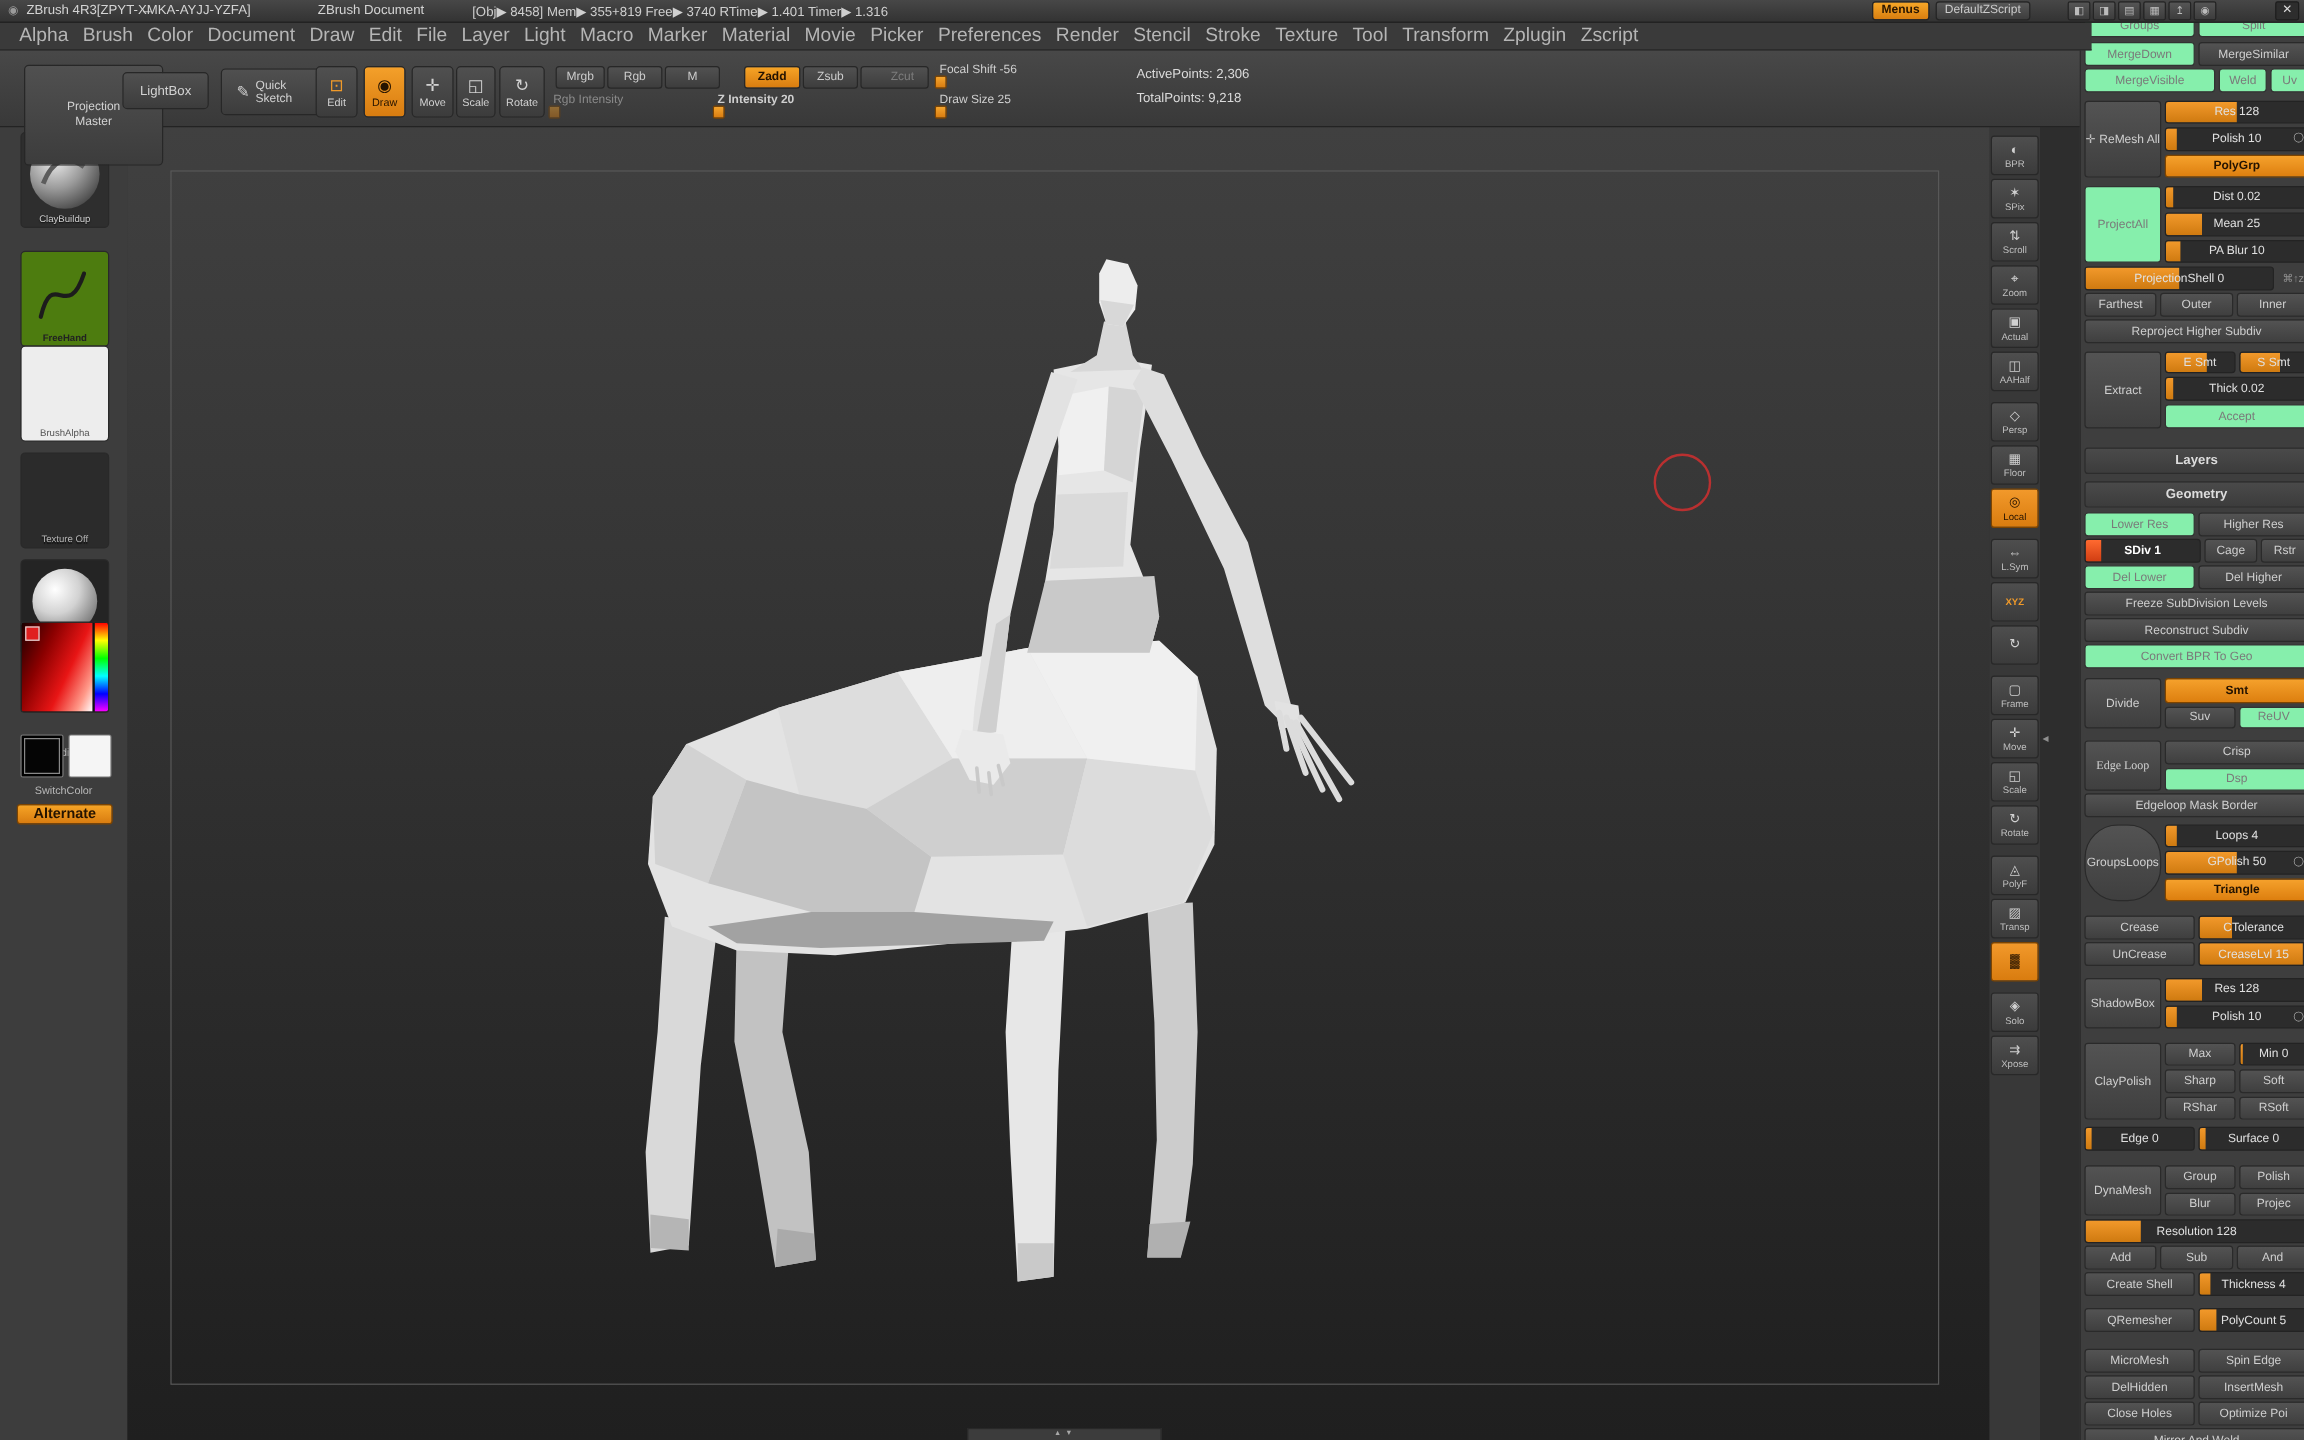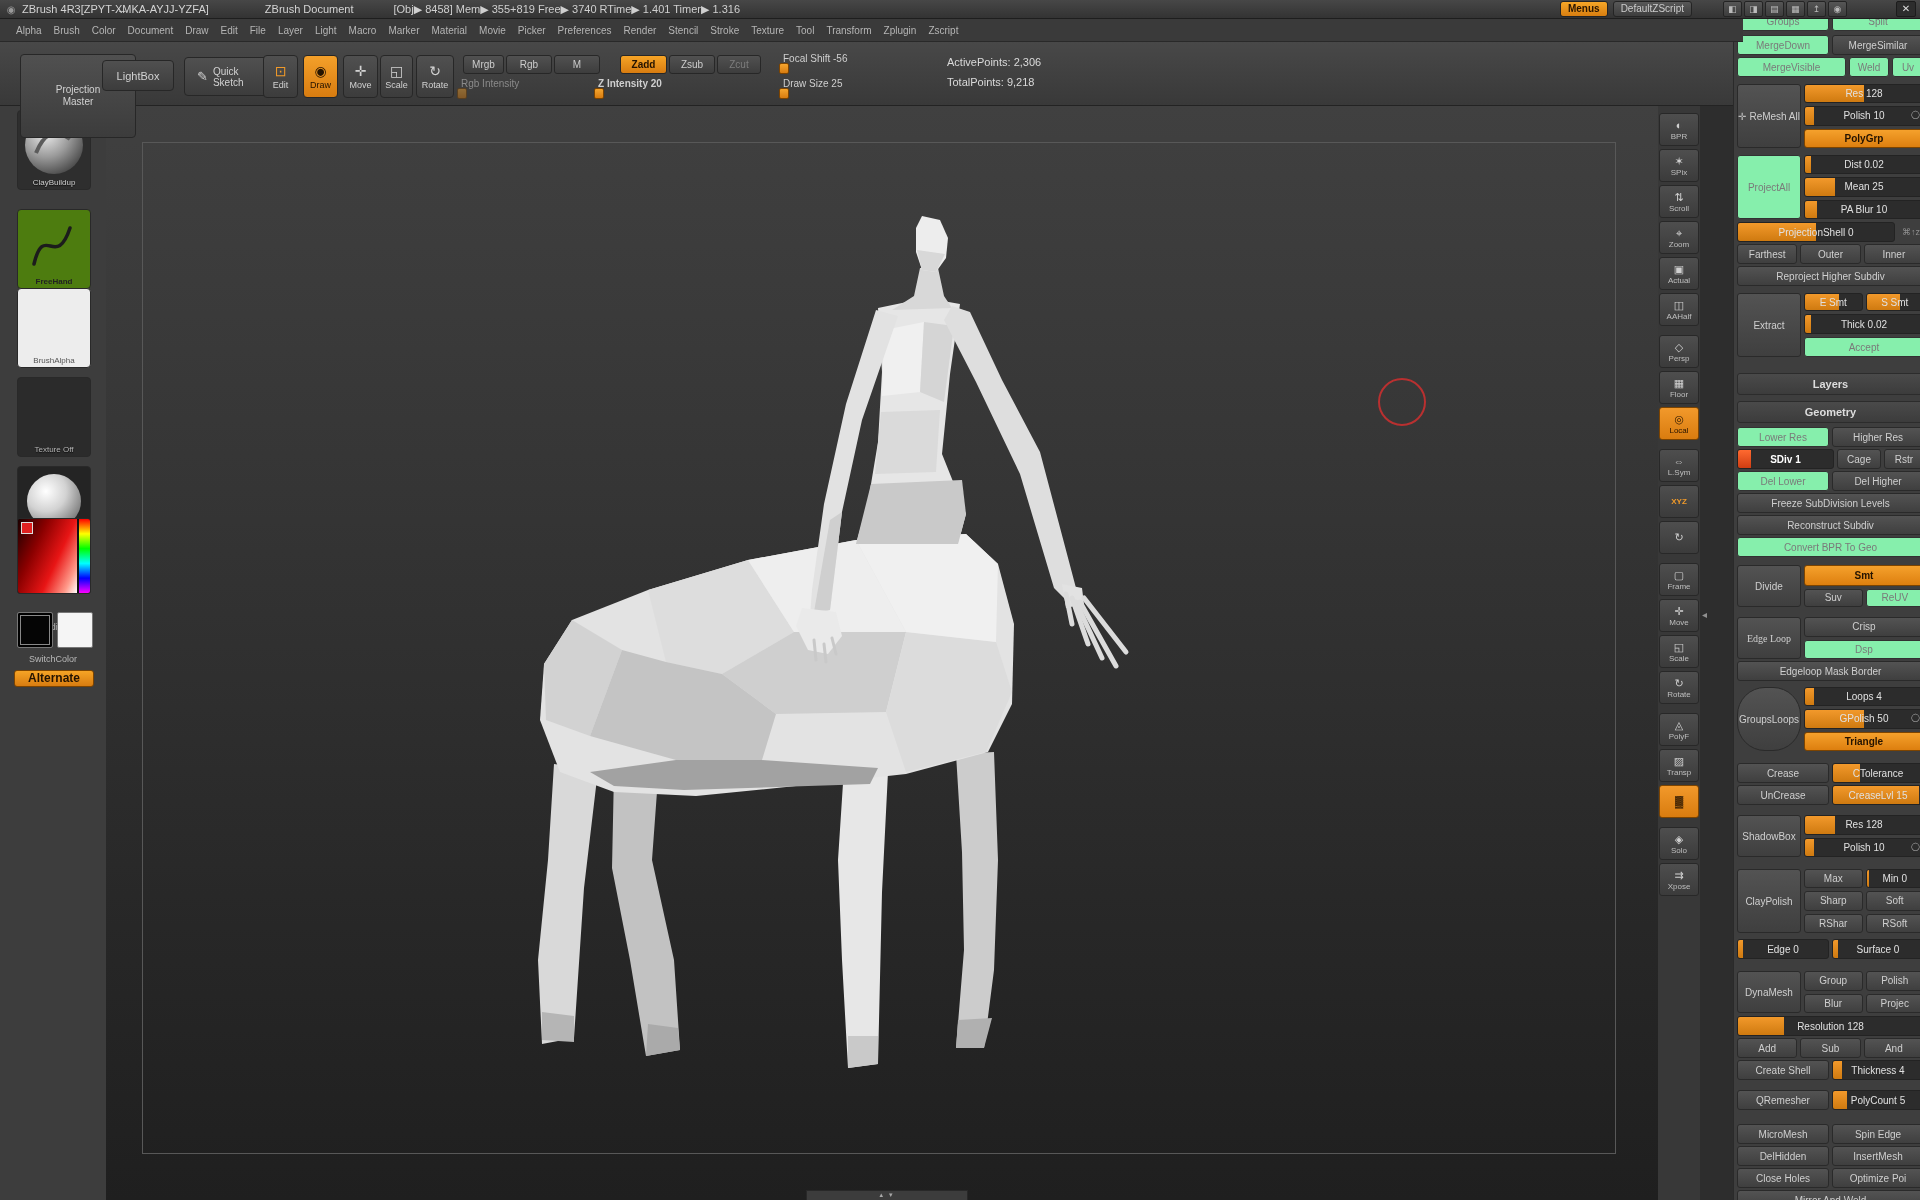--- a/index.html
+++ b/index.html
@@ -21,21 +21,21 @@
   .tb-btn.orange{background:linear-gradient(#f6a728,#d87e10);color:#2a1600;font-weight:bold;text-align:right;}
   .tb-icons{display:flex;gap:2px;margin-left:26px;}
   .tb-ibtn{width:17px;height:14px;font-size:9px;line-height:14px;text-align:center;border-radius:2px;
     background:linear-gradient(#565656,#3c3c3c);border:1px solid #242424;color:#bbb;}
   .tb-x{width:18px;height:14px;margin-left:44px;text-align:center;line-height:14px;font-size:10px;
     background:#2d2d2d;border:1px solid #1c1c1c;border-radius:2px;color:#ddd;}
 
   
   .menubar{position:absolute;top:19px;left:0;width:1733px;height:22px;background:#3a3a3a;
     border-bottom:1px solid #292929;display:flex;align-items:center;padding-left:10px;z-index:20;}
-  .menu-item{font-size:10px;color:#b5b5b5;padding:2px 6px;border-radius:2px;white-space:nowrap;}
+  .menu-item{font-size:16px;color:#b5b5b5;padding:2px 6px;border-radius:2px;white-space:nowrap;}
 
   
   .shelf{position:absolute;top:42px;left:0;width:1733px;height:63px;
     background:linear-gradient(#484848,#393939);border-bottom:1px solid #232323;z-index:10;}
   .sbtn{position:absolute;display:flex;flex-direction:column;align-items:center;justify-content:center;
     gap:2px;background:linear-gradient(#505050,#3c3c3c);border:1px solid #272727;border-radius:4px;color:#d2d2d2;}
   .sbtn-ico{font-size:14px;line-height:15px;}
   .sbtn-lab{font-size:9px;line-height:9px;}
   .sbtn.orange{background:linear-gradient(#f4a02a,#d87c10);color:#241300;}
   .sbtn.edit .sbtn-ico{color:#f09a2a;}
@@ -218,21 +218,21 @@
     <div class="minibtn" style="left:463px;top:13px;width:39px;">Mrgb</div>
     <div class="minibtn" style="left:506px;top:13px;width:44px;">Rgb</div>
     <div class="minibtn" style="left:554px;top:13px;width:44px;">M</div>
     <div class="hsld dim" style="left:461px;top:36px;width:100px;">
       <span class="hsld-label">Rgb Intensity</span>
       <span class="hsld-track"><span class="hsld-handle" style="left: calc(100% - 4px);"></span></span>
     </div>
 
     <div class="minibtn orange" style="left:620px;top:13px;width:45px;">Zadd</div>
     <div class="minibtn" style="left:669px;top:13px;width:44px;">Zsub</div>
-    <div class="minibtn dim" style="left:717px;top:13px;width:42px;">Zcut</div>
+    <div class="minibtn dim" style="left:717px;top:13px;width:42px;padding-left:13px;">Zcut</div>
     <div class="hsld" style="left:598px;top:36px;width:110px;font-weight:bold;">
       <span class="hsld-label">Z Intensity 20</span>
       <span class="hsld-track"><span class="hsld-handle" style="left: calc(20% - 4px);"></span></span>
     </div>
 
     <div class="hsld" style="left:783px;top:11px;width:106px;">
       <span class="hsld-label">Focal Shift -56</span>
       <span class="hsld-track"><span class="hsld-handle" style="left: calc(22% - 4px);"></span></span>
     </div>
     <div class="hsld" style="left:783px;top:36px;width:112px;">

